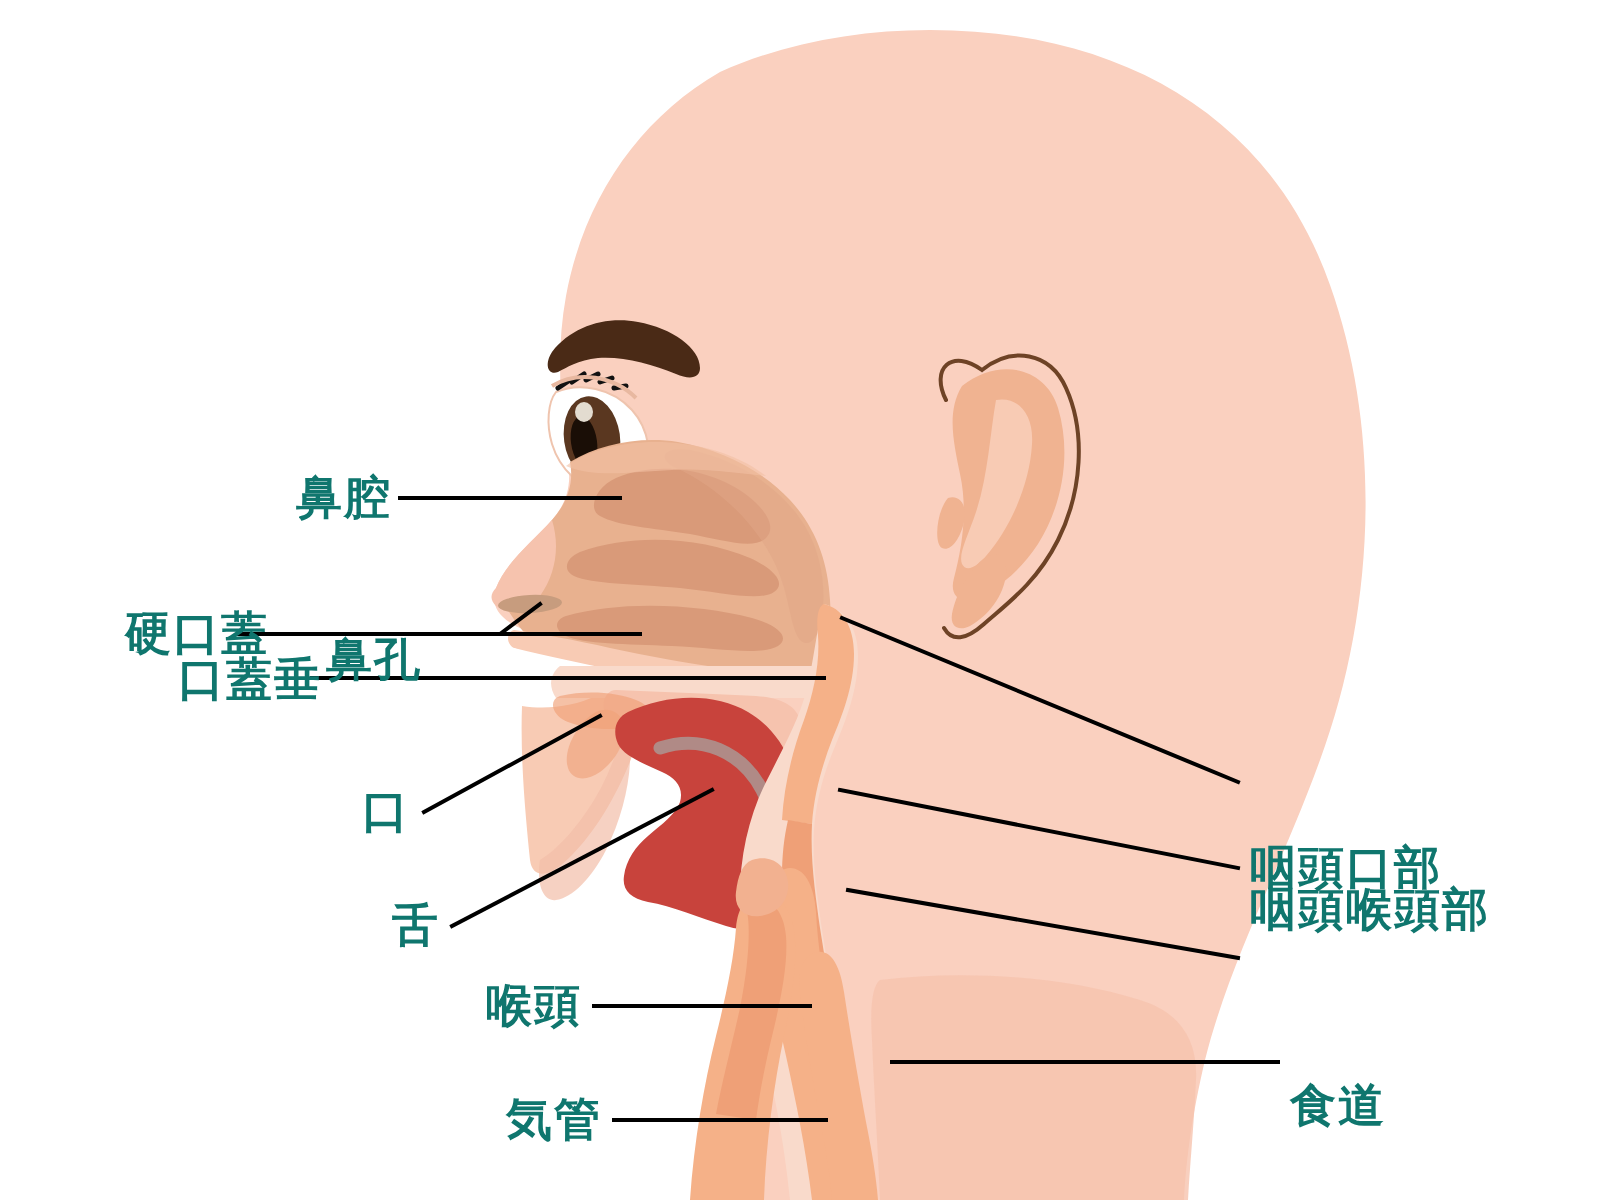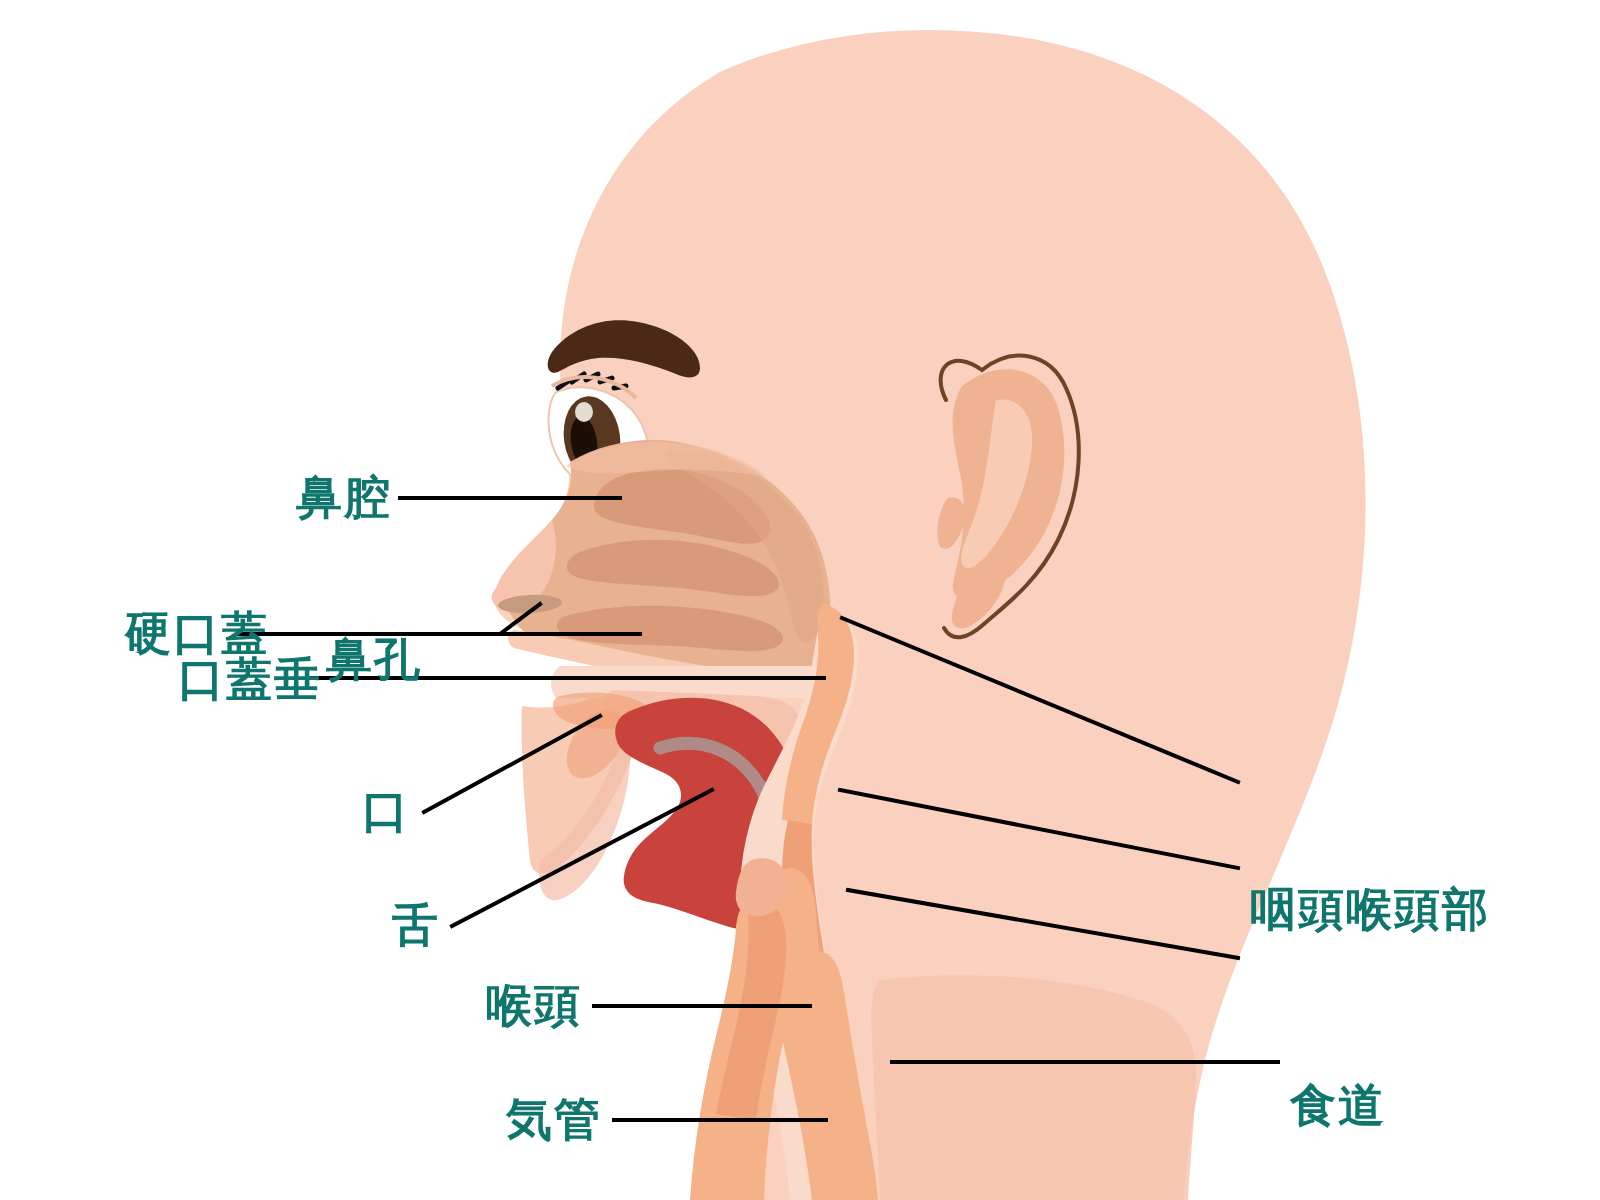--- a/index.html
+++ b/index.html
@@ -266,18 +266,19 @@
 
   <div class="lbl lbl-l s46" style="left:240px;top:788px;width:170px;">口</div>
 
   <div class="lbl lbl-l s46" style="left:260px;top:902px;width:180px;">舌</div>
 
   <div class="lbl lbl-l s46" style="left:320px;top:1096px;width:282px;">気管</div>
 
   <div class="lbl lbl-l s46" style="left:300px;top:982px;width:282px;">喉頭</div>
 
 
+  <div class="lbl lbl-r s46" style="left:1250px;top:844px;">咽頭口部</div>
 
   <div class="lbl lbl-r s46" style="left:1250px;top:886px;">咽頭喉頭部</div>
 
   <div class="lbl lbl-r s46" style="left:1290px;top:1082px;">食道</div>
 
 </div>
 
 </body></html>

